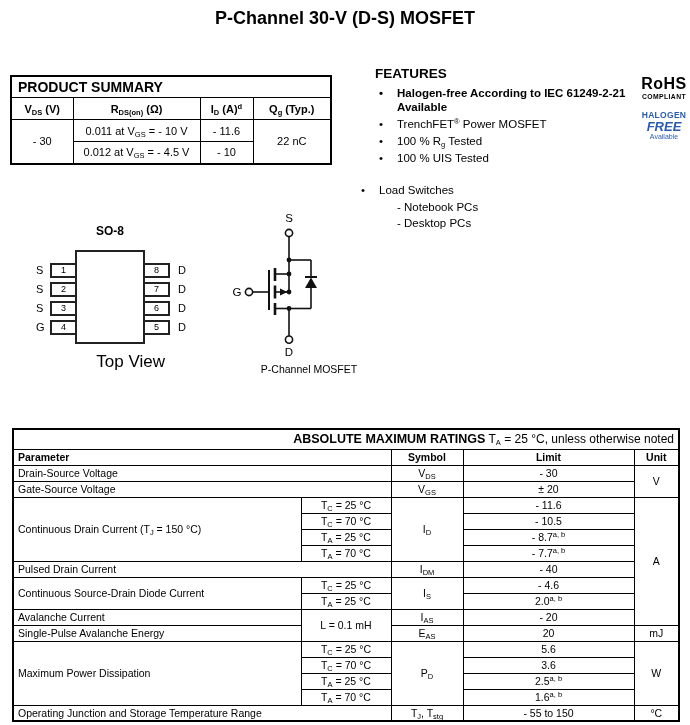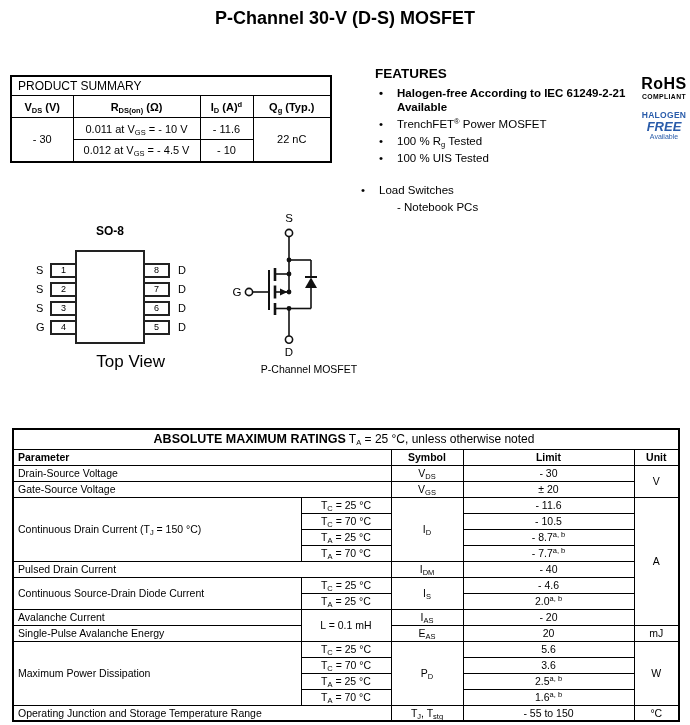--- a/index.html
+++ b/index.html
@@ -11,21 +11,21 @@
   sub { font-size:7.5px; vertical-align:-2px; line-height:0; }
   sup { font-size:7.5px; vertical-align:4px; line-height:0; }
 
   .doc-title { position:absolute; top:8px; left:0; width:100%; text-align:center;
     font-size:18px; font-weight:bold; }
 
   
   table.ps { position:absolute; left:10px; top:75px; width:320px;
     border-collapse:collapse; border:2px solid #000; table-layout:fixed; }
   table.ps td { border:1px solid #000; font-size:11px; text-align:center; vertical-align:middle; }
-  table.ps .ps-title { font-size:12px; font-weight:normal; text-align:left; padding:2px 6px; height:18px; }
+  table.ps .ps-title { font-size:14px; font-weight:bold; text-align:left; padding:2px 6px; height:18px; }
   table.ps .ps-head td { font-weight:bold; height:22px; }
   table.ps .ps-row td { height:22px; }
 
   
   .features { position:absolute; left:375px; top:66px; width:272px; }
   .features h2, .apps h2 { font-size:13.5px; font-weight:bold; margin-bottom:5px; }
   .feat-item { display:flex; font-size:11.5px; margin:3px 0; line-height:14px; }
   .feat-item .bullet { width:22px; text-align:left; padding-left:4px; flex:none; }
   .feat-item.bold { font-weight:bold; }
   .apps { position:absolute; left:357px; top:180px; width:250px; }
@@ -55,21 +55,21 @@
   
   .schem { position:absolute; left:225px; top:208px; }
   .schem-cap { position:absolute; left:234px; top:363px; width:150px; text-align:center; font-size:10.5px; }
 
   
   table.amr { position:absolute; left:12px; top:428px; width:666px;
     border-collapse:collapse; border:2px solid #000; table-layout:fixed; }
   table.amr td { border:1px solid #000; font-size:10.5px; line-height:12px;
     height:16px; padding:0 4px; text-align:center; vertical-align:middle; }
   table.amr td.p { text-align:left; }
-  table.amr .amr-title td { height:20px; text-align:center; font-size:12px; padding-left:0;margin-top:30px; }
+  table.amr .amr-title td { height:20px; text-align:right; font-size:12px; padding-left:0;margin-top:30px; }
   table.amr .amr-title .t1 { font-weight:bold; font-size:12.5px; }
   table.amr .amr-head td { font-weight:bold; height:16px; }
   table.amr .amr-head td.p { text-align:left; }
 </style>
 </head>
 <body>
 
 <div id="page">
 
   <div class="doc-title">P-Channel 30-V (D-S) MOSFET</div>
@@ -123,20 +123,21 @@
       <span>100 % UIS Tested</span>
     </div>
   </div>
 
   <div class="apps">
     <div class="feat-item">
       <span class="bullet">•</span>
       <span>Load Switches</span>
     </div>
     <div class="app-sub">- Notebook PCs</div>
+    <div class="app-sub">- Desktop PCs</div>
   </div>
 
   <div class="badges">
     <div class="rohs">RoHS</div>
     <div class="compliant">COMPLIANT</div>
     <div class="halogen">HALOGEN</div>
     <div class="free">FREE</div>
     <div class="avail">Available</div>
   </div>
 

